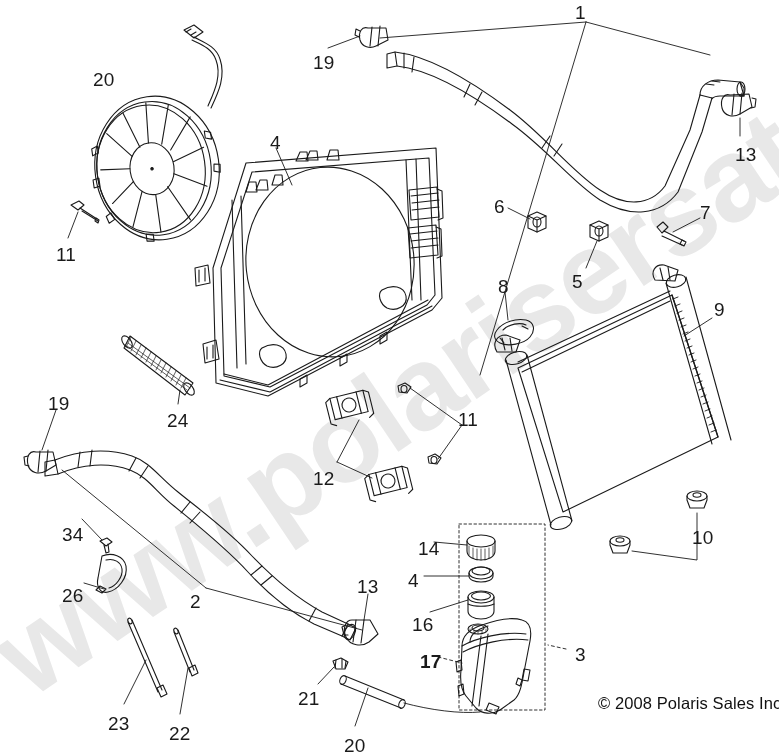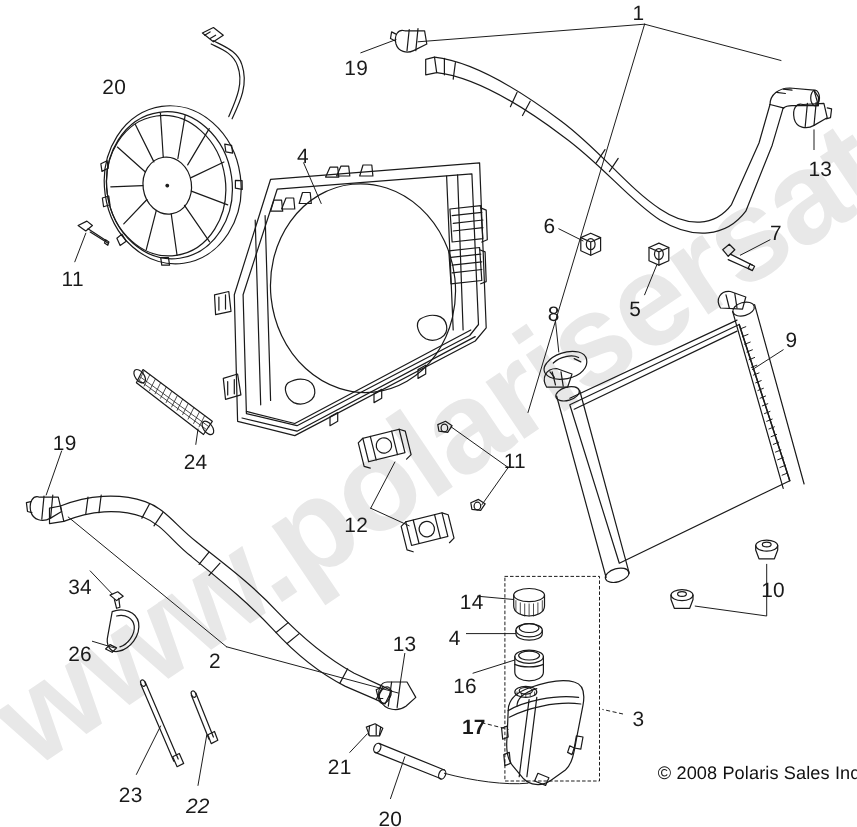--- a/index.html
+++ b/index.html
@@ -462,19 +462,19 @@
       <div class="callout" style="left: 418px; top: 539px;">14</div>
       <div class="callout" style="left: 408px; top: 571px;">4</div>
       <div class="callout" style="left: 412px; top: 615px;">16</div>
       <div class="callout" style="left: 62px; top: 586px; text-align: center;">26</div>
       <div class="callout" style="left: 357px; top: 577px;">13</div>
       <div class="callout" style="left: 190px; top: 592px;">2</div>
       <div class="callout" style="left: 575px; top: 645px;">3</div>
       <div class="callout" style="left: 420px; top: 652px; font-weight: bold;">17</div>
       <div class="callout" style="left: 298px; top: 689px;">21</div>
       <div class="callout" style="left: 108px; top: 714px;">23</div>
-      <div class="callout" style="left: 169px; top: 724px; font-style: italic;">22</div>
+      <div class="callout" style="left: 169px; top: 724px;">22</div>
       <div class="callout" style="left: 344px; top: 736px;">20</div>
     </div>
 
   <div class="copyright" style="left:598px;top:694px;">© 2008 Polaris Sales Inc.</div>
 
 </div>
 
 </body></html>

